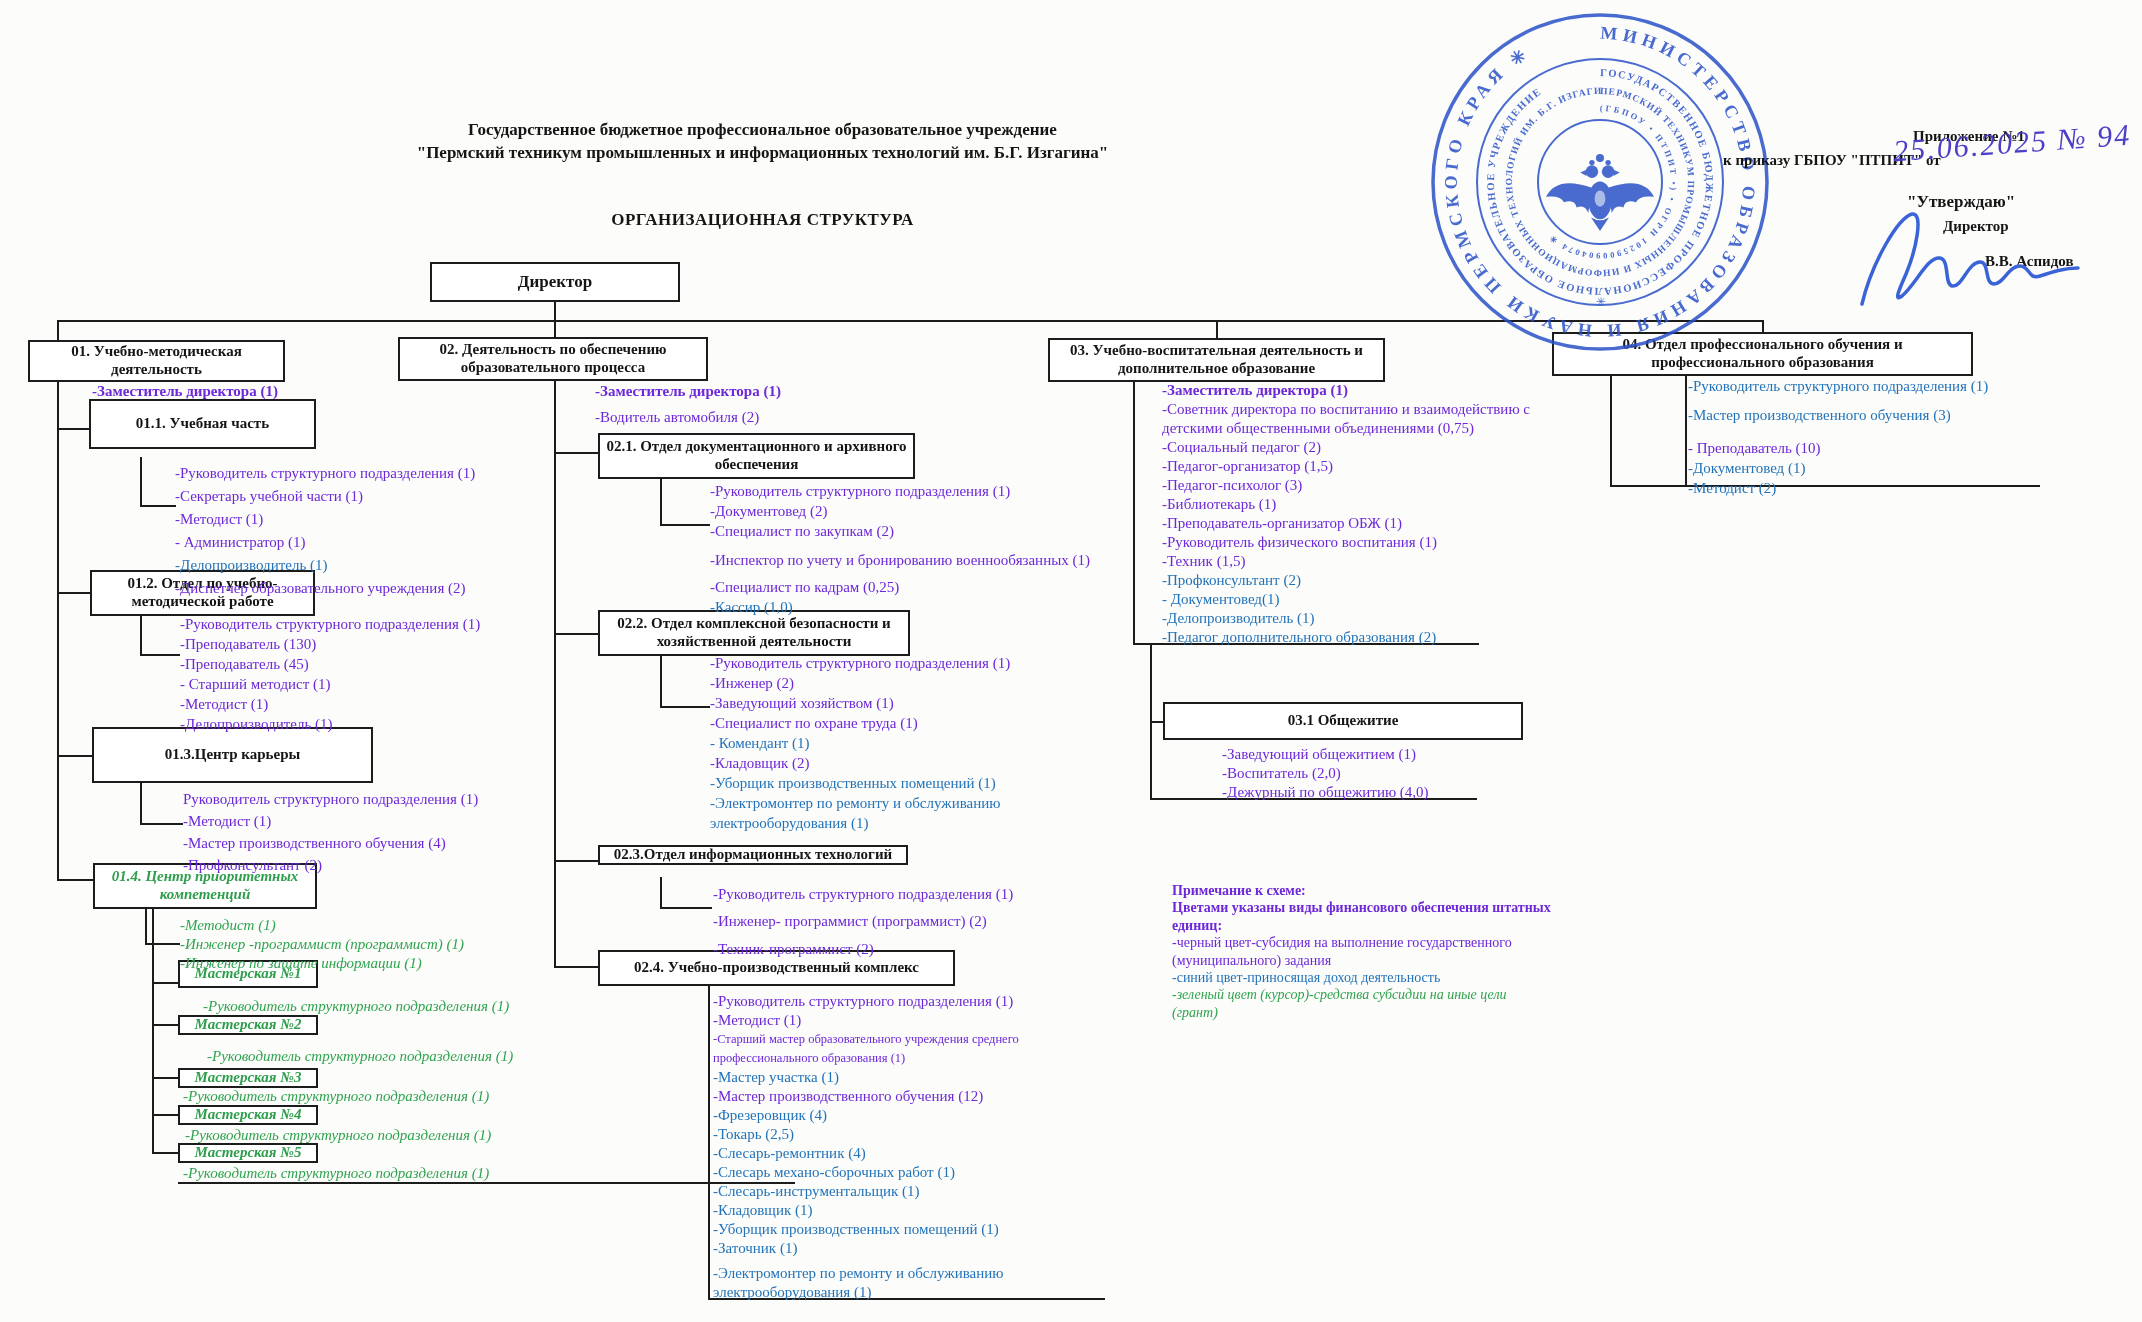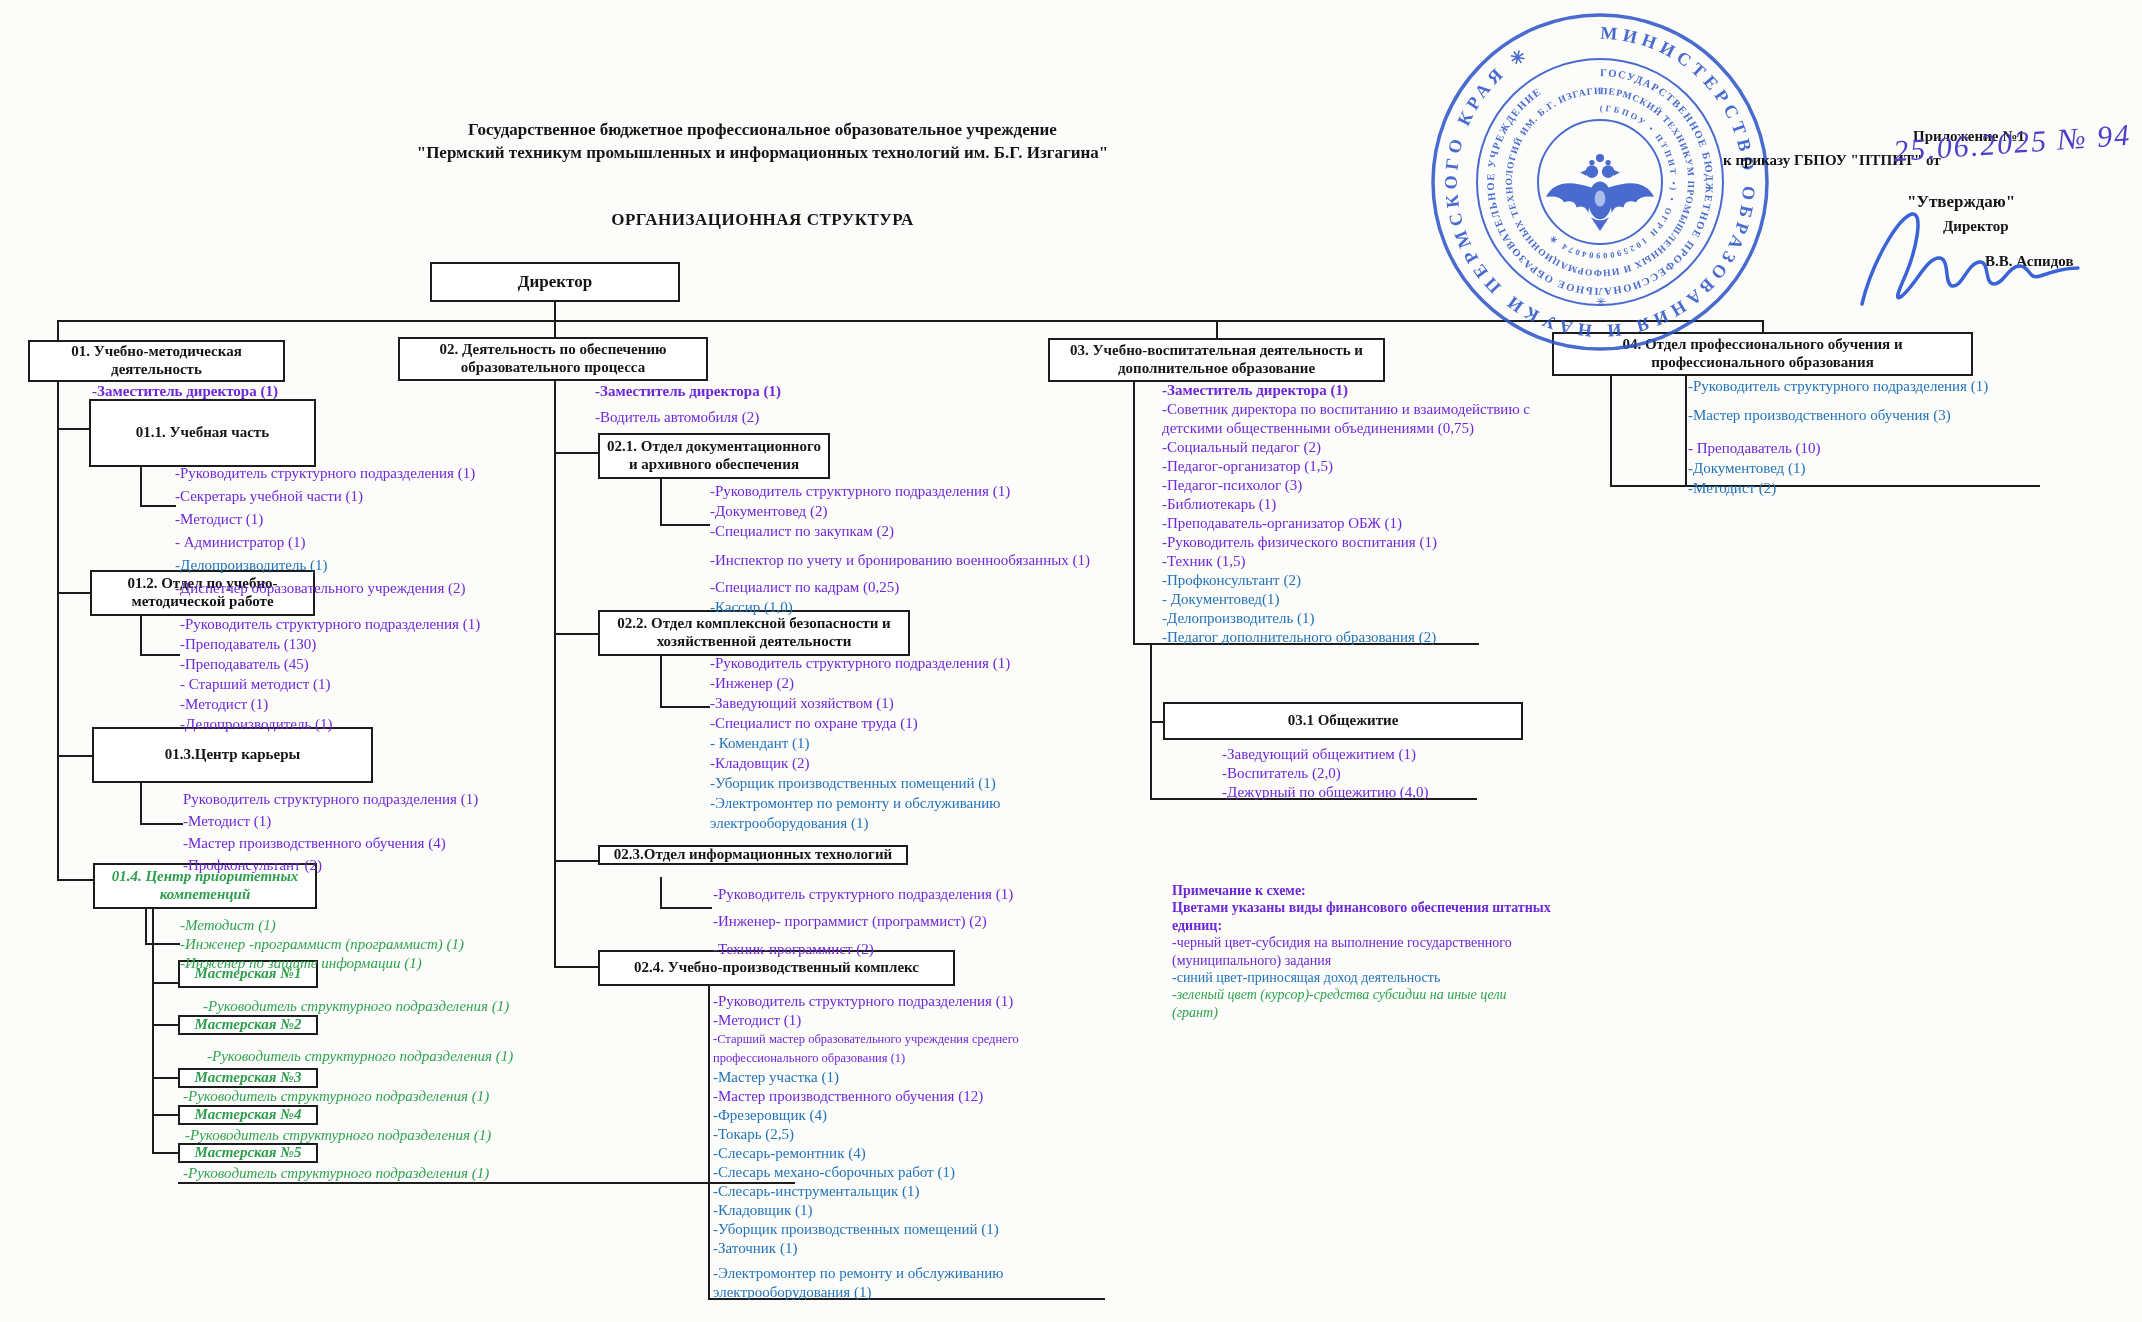--- a/index.html
+++ b/index.html
@@ -130,32 +130,32 @@
   <div class="hl" style="left:1150px;top:721px;width:15px;"></div>
   <div class="hl" style="left:1150px;top:798px;width:327px;"></div>
 
   <div class="vl" style="left:1610px;top:372px;height:113px;"></div>
   <div class="vl" style="left:1685px;top:372px;height:113px;"></div>
   <div class="hl" style="left:1610px;top:485px;width:430px;"></div>
 
   <div class="box" style="left:430px;top:262px;width:250px;height:40px;font-size:17px;">Директор</div>
 
   <div class="box" style="left:28px;top:340px;width:257px;height:42px;">01. Учебно-методическая деятельность</div>
-  <div class="box" style="left:89px;top:399px;width:227px;height:68px;">01.1. Учебная часть</div>
+  <div class="box" style="left:89px;top:399px;width:227px;height:50px;">01.1. Учебная часть</div>
   <div class="box" style="left:90px;top:570px;width:225px;height:46px;">01.2. Отдел по учебно-методической работе</div>
   <div class="box" style="left:92px;top:727px;width:281px;height:56px;">01.3.Центр карьеры</div>
   <div class="box gbox" style="left:93px;top:863px;width:224px;height:46px;">01.4. Центр приоритетных компетенций</div>
   <div class="box gbox" style="left:178px;top:960px;width:140px;height:28px;">Мастерская №1</div>
   <div class="box gbox" style="left:178px;top:1015px;width:140px;height:20px;">Мастерская №2</div>
   <div class="box gbox" style="left:178px;top:1068px;width:140px;height:20px;">Мастерская №3</div>
   <div class="box gbox" style="left:178px;top:1105px;width:140px;height:20px;">Мастерская №4</div>
   <div class="box gbox" style="left:178px;top:1143px;width:140px;height:20px;">Мастерская №5</div>
 
   <div class="box" style="left:398px;top:337px;width:310px;height:44px;">02. Деятельность по обеспечению образовательного процесса</div>
-  <div class="box" style="left:598px;top:433px;width:232px;height:46px;">02.1. Отдел документационного и архивного обеспечения</div>
+  <div class="box" style="left:598px;top:433px;width:317px;height:46px;">02.1. Отдел документационного и архивного обеспечения</div>
   <div class="box" style="left:598px;top:610px;width:312px;height:46px;">02.2. Отдел комплексной безопасности и хозяйственной деятельности</div>
   <div class="box" style="left:598px;top:845px;width:310px;height:20px;">02.3.Отдел информационных технологий</div>
   <div class="box" style="left:598px;top:950px;width:357px;height:36px;">02.4. Учебно-производственный комплекс</div>
 
   <div class="box" style="left:1048px;top:338px;width:337px;height:44px;">03. Учебно-воспитательная деятельность и дополнительное образование</div>
   <div class="box" style="left:1163px;top:702px;width:360px;height:38px;">03.1 Общежитие</div>
 
   <div class="box" style="left:1552px;top:332px;width:421px;height:44px;">04. Отдел профессионального обучения и профессионального образования</div>
 
   <div class="items" style="left:92px;top:381px;">

